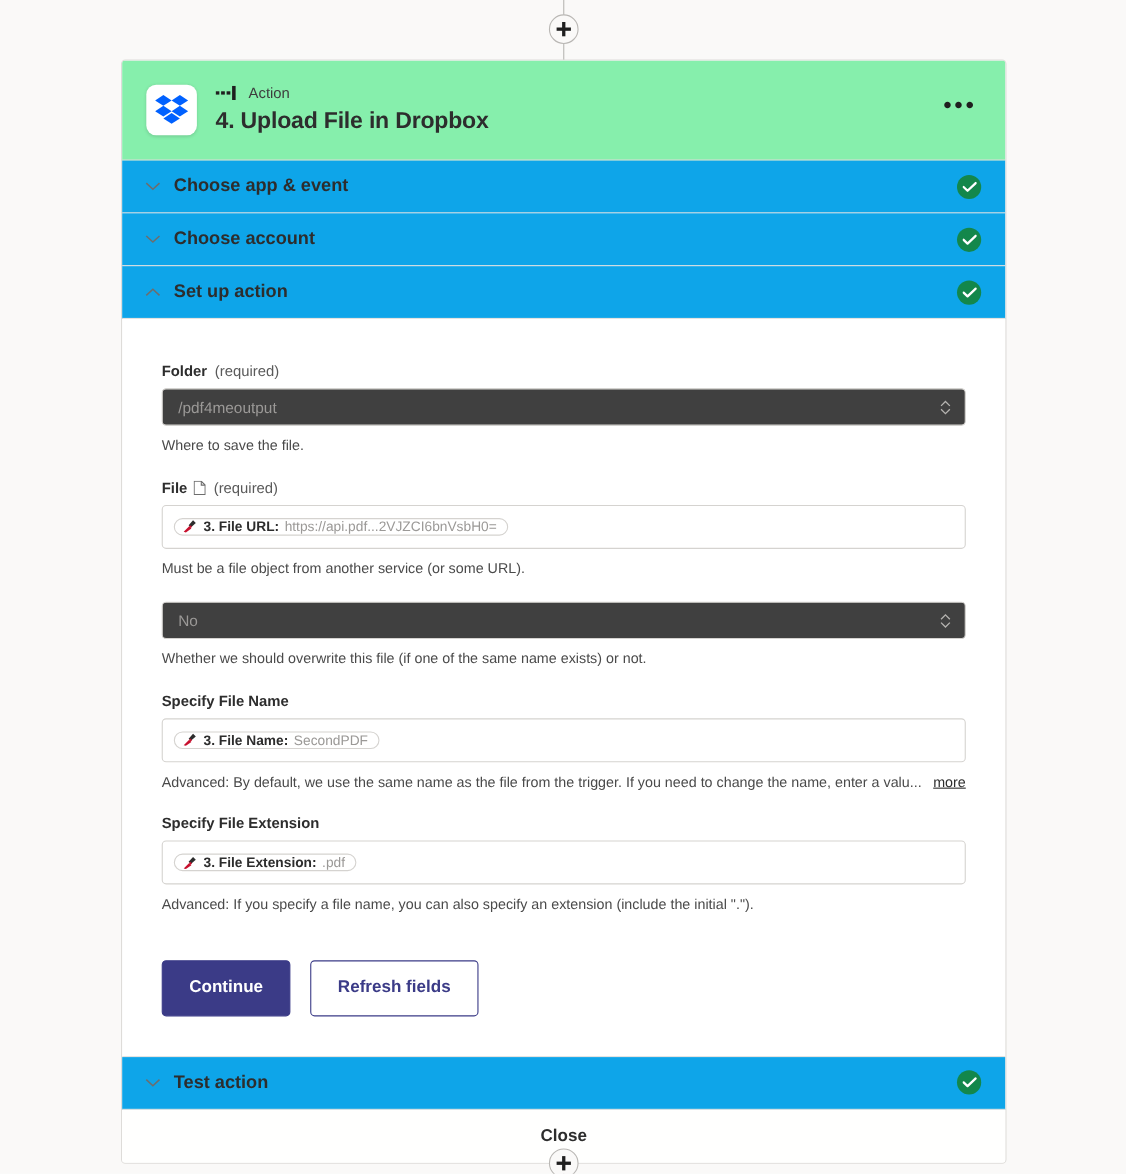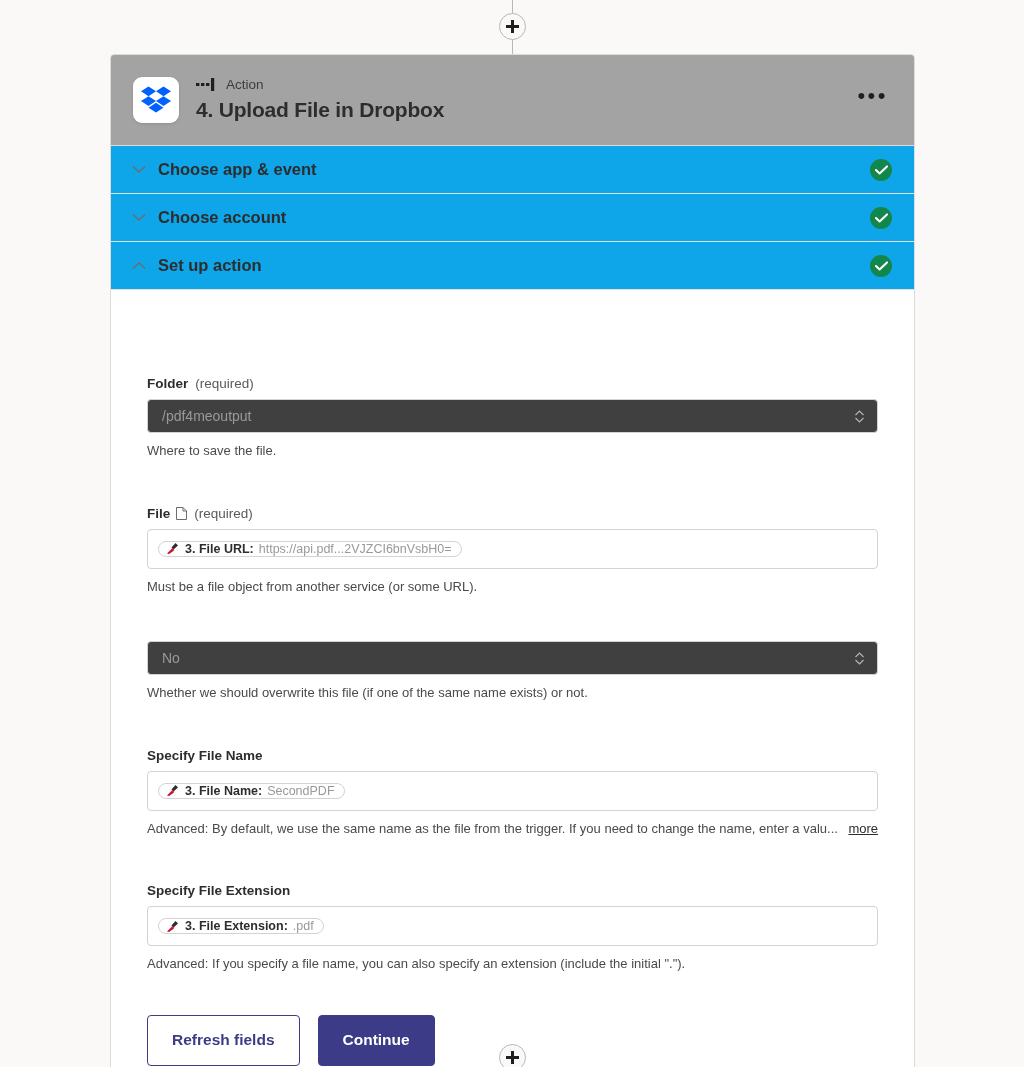--- a/index.html
+++ b/index.html
@@ -52,21 +52,21 @@
     border: 1px solid #dedcd9;
     border-radius: 4px;
     z-index: 2;
     overflow: hidden;
   }
 
   
   .card-header {
     display: flex; align-items: center;
     padding: 18px 22px 18px 22px;
-    background: #a3a3a3;
+    background: #86efac;
     border-bottom: 1px solid #dedcd9;
     height: 91px;
   }
   .app-tile {
     width: 46px; height: 46px;
     background: #fff;
     border-radius: 9px;
     box-shadow: 0 1px 3px rgba(0,0,0,0.13);
     display: flex; align-items: center; justify-content: center;
     flex: 0 0 auto;
@@ -113,21 +113,21 @@
     background: #13874b;
     display: flex; align-items: center; justify-content: center;
     flex: 0 0 auto;
   }
 
   
   .section-body {
     padding: 40px 22px 0 22px;
     border-bottom: 1px solid #e5e3e0;
   }
-  .field { padding: 0 14px 0 14px; margin-bottom: 22px; margin-top: 46px; }
+  .field { padding: 0 14px 0 14px; margin-bottom: 22px; }
   .field-label-row {
     display: flex; align-items: center;
     margin-bottom: 8px;
   }
   .field-label {
     font-size: 13.5px; font-weight: bold; color: #2d2d2d;
   }
   .field-required {
     font-size: 13.5px; color: #5a5a5a; margin-left: 7px; font-weight: normal;
   }
@@ -407,22 +407,22 @@
             <span class="token-key">3. File Extension:</span>
             <span class="token-val">.pdf</span>
           </span>
         </div>
         <div class="helper">
           <span class="helper-text">Advanced: If you specify a file name, you can also specify an extension (include the initial ".").</span>
         </div>
       </div>
 
       <div class="button-row">
+        <div class="btn btn-primary">Continue</div>
         <div class="btn btn-secondary">Refresh fields</div>
-        <div class="btn btn-primary">Continue</div>
       </div>
     </div>
 
     <div class="section-row">
       <span class="chev">
         <svg width="14" height="9" viewBox="0 0 14 9">
             <path d="M1 1.5 L7 7 L13 1.5" stroke="#6d6d6d" stroke-width="1.4" fill="none"></path>
           </svg>
       </span>
       <span class="section-label">Test action</span>

